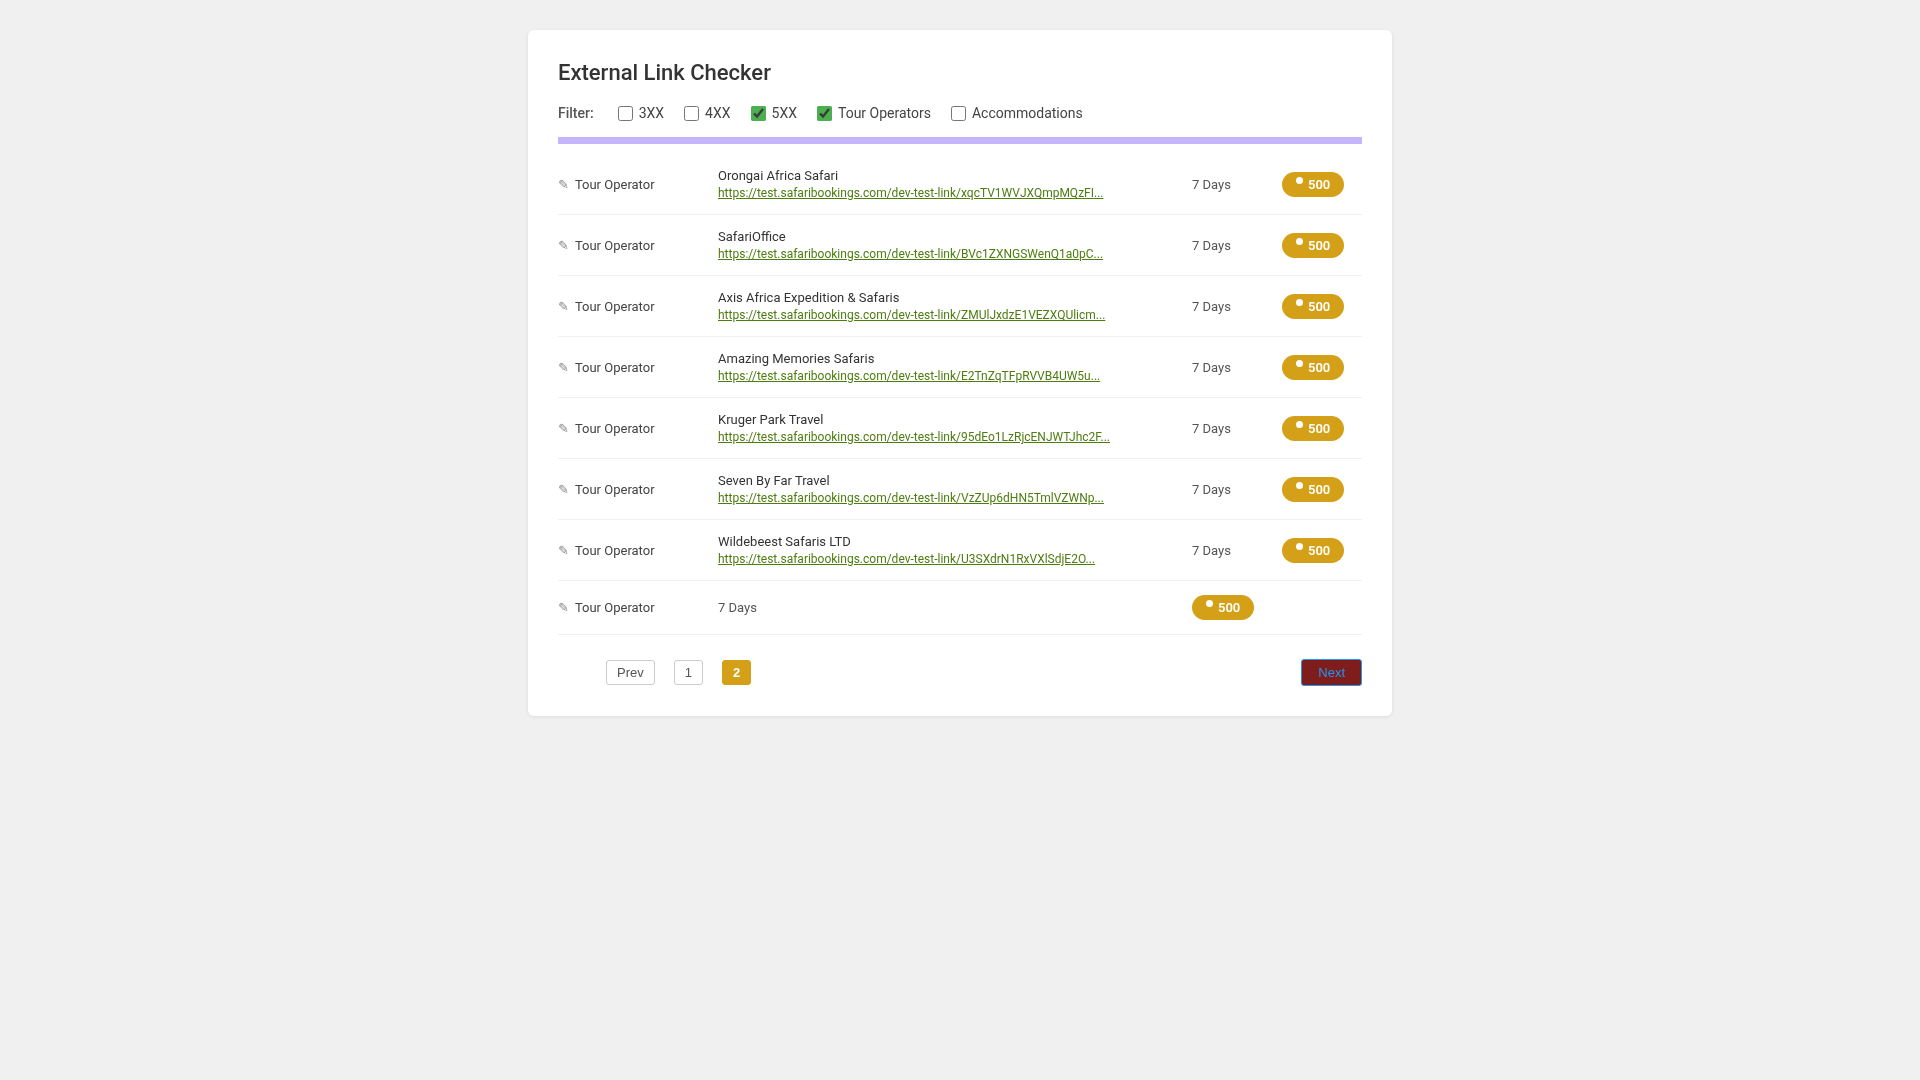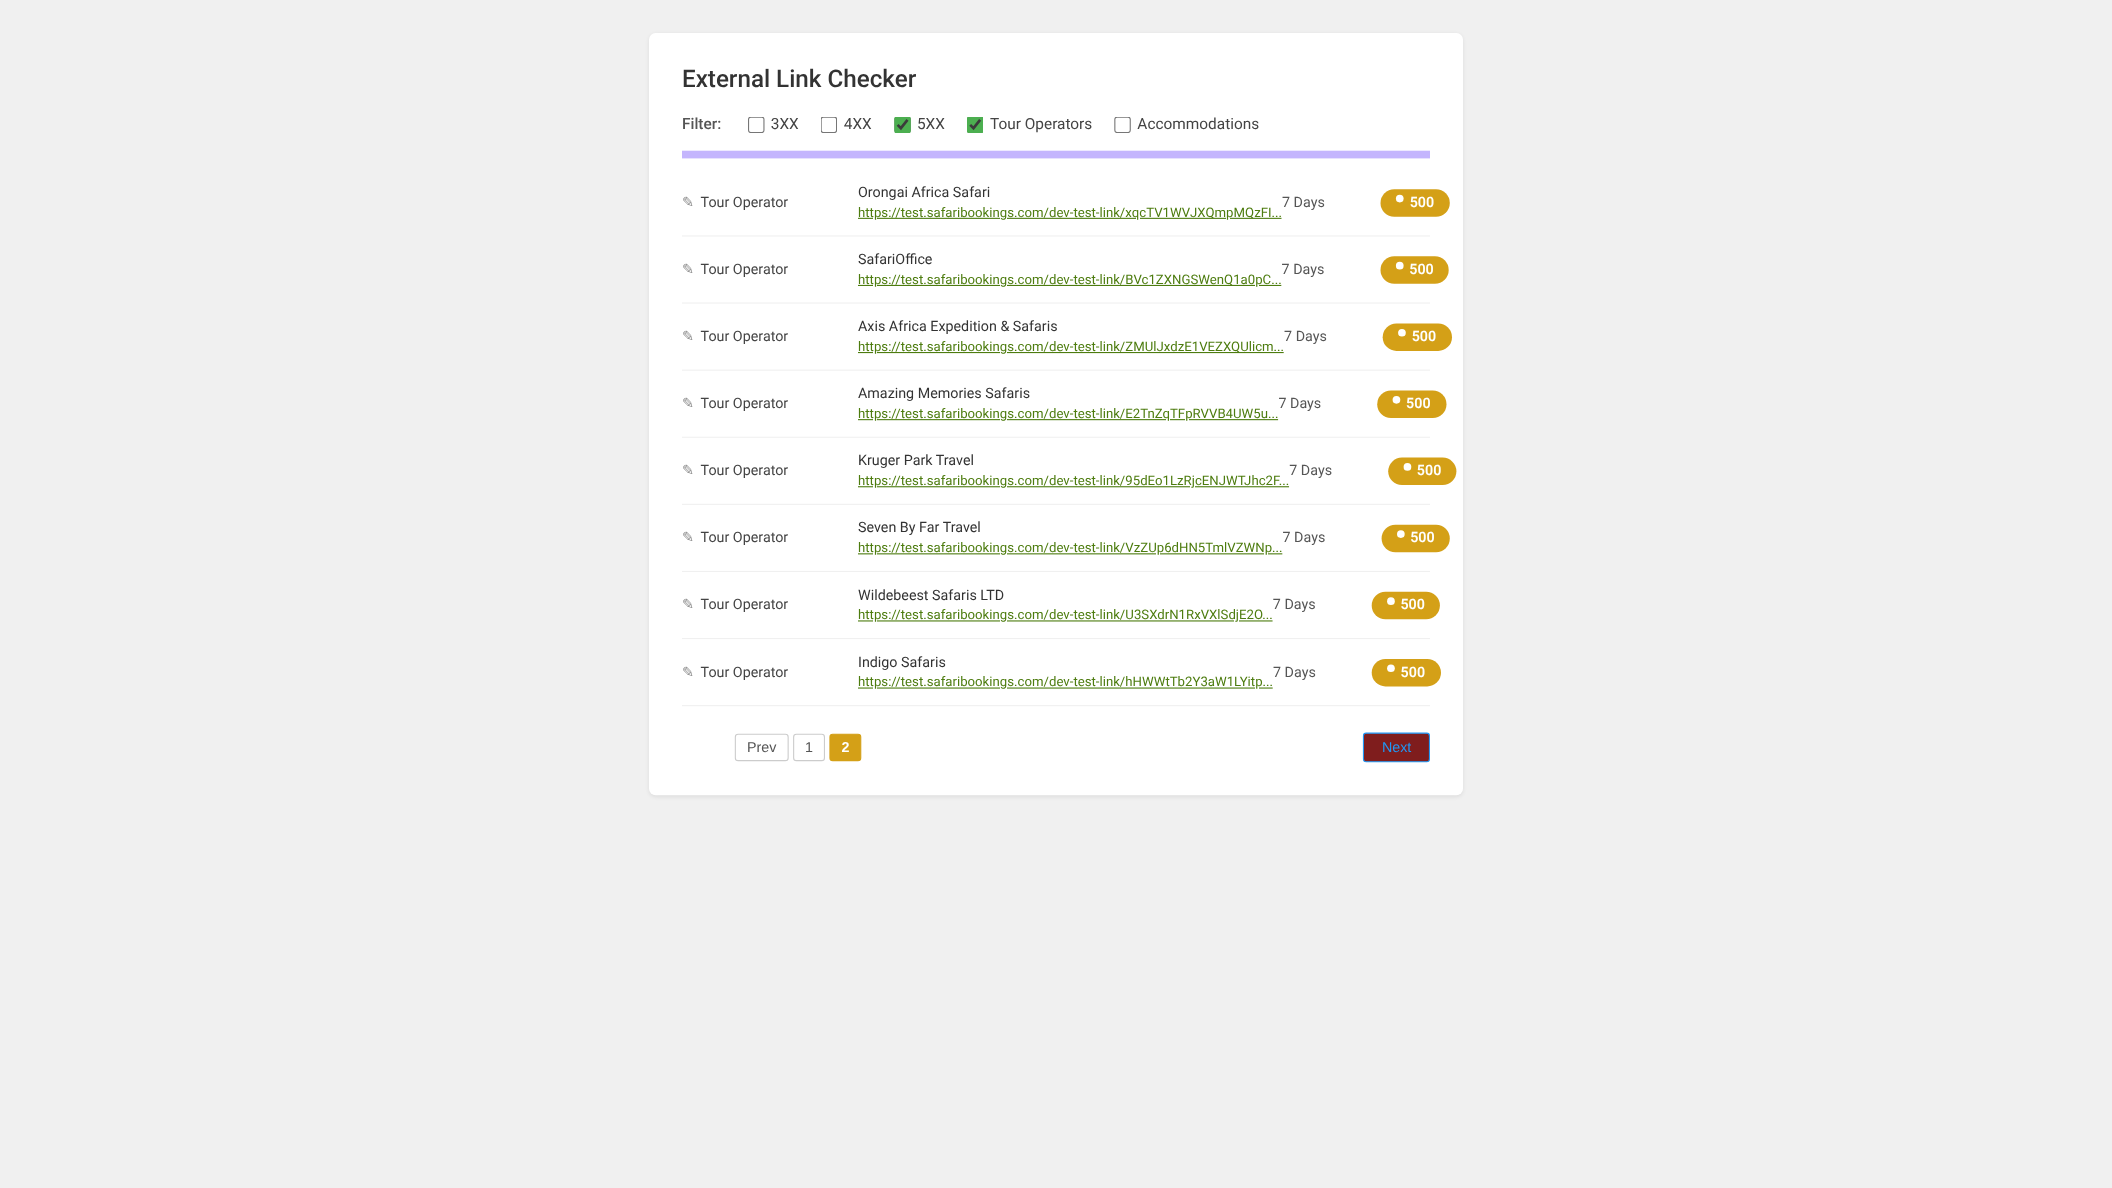--- a/index.html
+++ b/index.html
@@ -9,21 +9,21 @@
       font-size: 14px;
       color: #333;
       display: flex;
       justify-content: center;
       align-items: flex-start;
       min-height: 1080px;
       padding: 30px 0;
     }
     .container {
       background: #fff;
-      width: 740px;
+      width: 864px;
       border-radius: 6px;
       padding: 30px 30px 30px 30px;
       box-shadow: 0 1px 4px rgba(0,0,0,0.08);
     }
     .page-title {
       font-size: 22px;
       font-weight: 500;
       color: #333;
       margin-bottom: 20px;
     }
@@ -130,21 +130,21 @@
     }
     .pagination {
       display: flex;
       align-items: center;
       justify-content: space-between;
       margin-top: 24px;
     }
     .pagination-left {
       display: flex;
       align-items: center;
-      gap: 4px;
+      gap: 19px;
       padding-left: 48px;
     }
     .page-btn {
       border: 1px solid #ccc;
       background: #fff;
       color: #555;
       padding: 4px 10px;
       border-radius: 3px;
       cursor: pointer;
       font-size: 13px;
@@ -314,24 +314,20 @@
         <span class="status-dot"></span>
         500
       </span>
     </div>
   </div>
       <div class="table-row">
     <div class="type-cell">
       <span class="person-icon">✎</span>
       <span>Tour Operator</span>
     </div>
-    <div class="link-cell">
-      <span class="link-name">Indigo Safaris</span>
-      <a class="link-url" href="#">https://test.safaribookings.com/dev-test-link/hHWWtTb2Y3aW1LYitp...</a>
-    </div>
     <div class="duration-cell">7 Days</div>
     <div class="status-cell">
       <span class="status-badge">
         <span class="status-dot"></span>
         500
       </span>
     </div>
   </div>
     </div>
 

